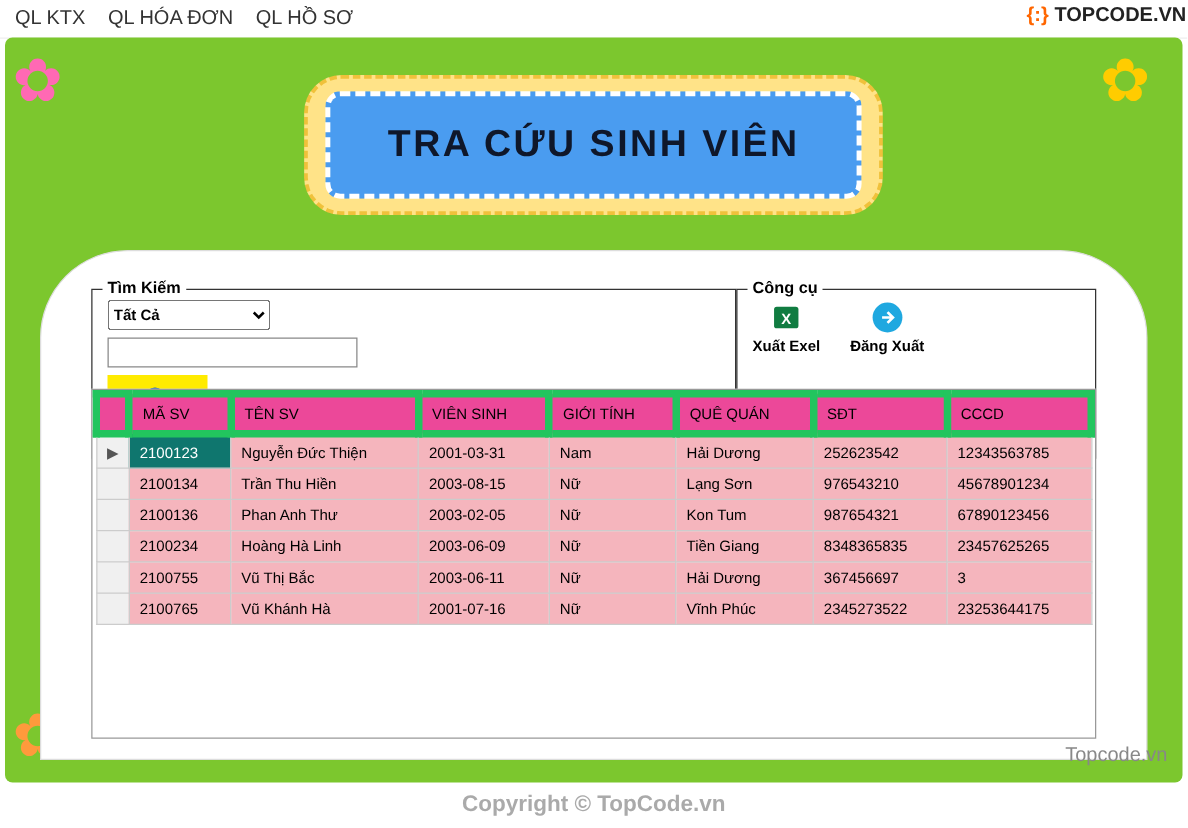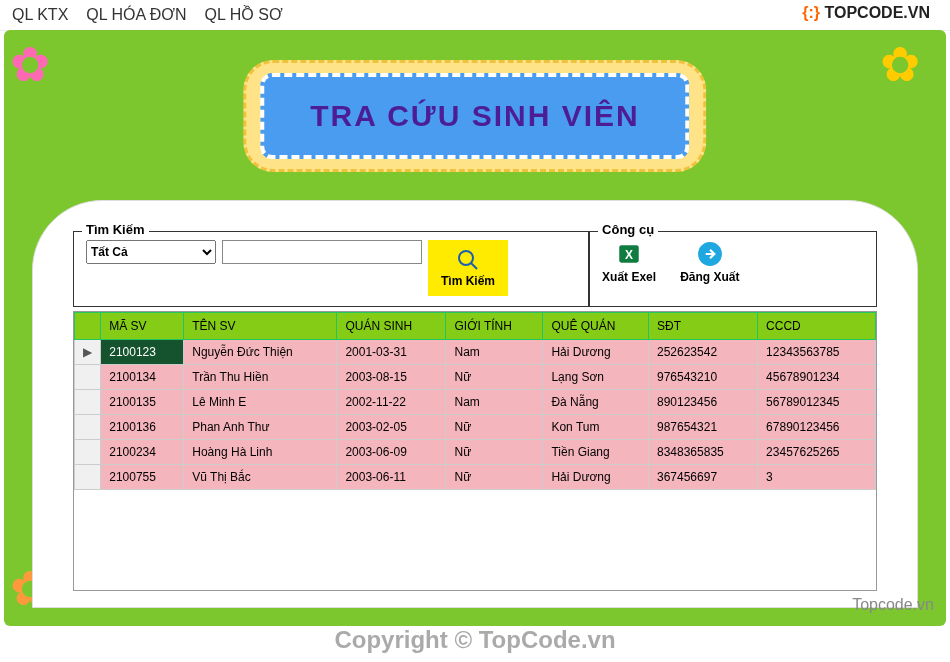--- a/index.html
+++ b/index.html
@@ -1,66 +1,66 @@
 <!DOCTYPE html>
 <html><head>
 <meta charset="utf-8">
 <style>
 * { box-sizing: border-box; margin: 0; padding: 0; }
 body { font-family: Arial, sans-serif; background: #fff; width: 950px; height: 662px; overflow: hidden; position: relative; }
 
 .menubar { display: flex; gap: 18px; padding: 6px 12px; font-size: 16px; color: #333; border-bottom: 1px solid #eee; }
 .menubar span { cursor: pointer; }
 
-.watermark { position: absolute; top: 4px; right: 20px; font-weight: bold; font-size: 16px; z-index: 20; }
+.watermark { position: absolute; top: 4px; right: 1px; font-weight: bold; font-size: 16px; z-index: 20; }
 .watermark .brk { color: #ff6600; }
 .watermark .txt { color: #222; }
 
 .watermark2 { position: absolute; bottom: 48px; right: 16px; font-size: 16px; color: #888; z-index: 20; }
 
-.copyright { position: absolute; bottom: 8px; left: 0; right: 0; text-align: center; font-size: 24px; font-weight: bold; color: #aaa; }
+.copyright { position: absolute; bottom: 8px; left: 0; right: 0; text-align: center; font-size: 18px; font-weight: bold; color: #aaa; }
 
 .green-frame { position: absolute; top: 30px; left: 4px; right: 4px; bottom: 36px; background: #7cc72e; border-radius: 6px; overflow: hidden; }
 
 .white-panel { position: absolute; top: 170px; left: 28px; right: 28px; bottom: 18px; background: #fff; border-radius: 70px 70px 0 0; border: 1px solid #ddd; }
 
 
 .banner-wrap { position: absolute; top: 30px; left: 50%; transform: translateX(-50%); z-index: 5; text-align: center; }
 .scallop { background: #ffe388; border: 3px dashed #f0c13b; border-radius: 30px; padding: 10px 14px; position: relative; }
-.banner { background: #4a9cf0; border: 4px dashed #fff; border-radius: 12px; padding: 22px 46px; color: #4c1d95; font-weight: 900; font-size: 30px; letter-spacing: 2px; font-family: Arial Black, Arial, sans-serif; }
+.banner { background: #4a9cf0; border: 4px dashed #fff; border-radius: 12px; padding: 22px 46px; color: #0f172a; font-weight: 900; font-size: 30px; letter-spacing: 2px; font-family: Arial Black, Arial, sans-serif; }
 
 
 .flower { position: absolute; width: 60px; height: 60px; }
 .flower::before { content: "✿"; font-size: 48px; position: absolute; }
 .flower.tl { top: 6px; left: 6px; color: #ff69b4; }
 .flower.tr { top: 6px; right: 6px; color: #ffcc00; }
 .flower.bl { bottom: 6px; left: 6px; color: #ff9a3c; }
 .flower.br { bottom: 6px; right: 6px; color: #ff69b4; }
 
 
 .controls { position: absolute; top: 30px; left: 40px; right: 40px; display: flex; justify-content: flex-end; }
 .fieldset { border: 1px solid #333; padding: 8px 12px 10px; position: relative; }
 .legend { position: absolute; top: -10px; left: 8px; background: #fff; padding: 0 4px; font-weight: bold; font-size: 13px; }
-.search-group { display: flex; align-items: flex-start; gap: 6px; }
+.search-group { display: flex; align-items: flex-start; gap: 6px; flex-direction: column; }
 .search-group select { width: 130px; height: 24px; font-weight: bold; font-size: 12px; }
 .search-group input { width: 200px; height: 24px; border: 1px solid #888; padding: 0 4px; }
 .search-btn { background: #ffeb00; border: none; width: 80px; height: 56px; display: flex; flex-direction: column; align-items: center; justify-content: center; cursor: pointer; font-weight: bold; font-size: 12px; gap: 2px; }
 .search-btn svg { width: 24px; height: 24px; }
 
 .tools-group { display: flex; gap: 24px; }
 .tool-btn { display: flex; flex-direction: column; align-items: center; cursor: pointer; font-weight: bold; font-size: 12px; gap: 2px; background: none; border: none; }
 .tool-btn .ico { width: 28px; height: 28px; display: flex; align-items: center; justify-content: center; }
 
 
 .table-wrap { position: absolute; top: 110px; left: 40px; right: 40px; bottom: 16px; border: 1px solid #999; overflow: auto; background: #fff; }
 table { border-collapse: collapse; width: 100%; font-size: 12px; }
-th { background: #84cc16; border: 1px solid #22c55e; padding: 6px 8px; text-align: left; font-weight: normal; }
+th { background: #ec4899; border: 6px solid #22c55e; padding: 6px 8px; text-align: left; font-weight: normal; }
 td { border: 1px solid #ccc; padding: 5px 8px; background: #f5b5bd; white-space: nowrap; }
 td.rowhdr { background: #f0f0f0; width: 24px; text-align: center; color: #555; }
-td.sel { background: #14532d; color: #fff; }
+td.sel { background: #0f766e; color: #fff; }
 th:first-child { width: 24px; }
 </style>
 </head>
 <body>
 
 <div class="menubar">
   <span>QL KTX</span>
   <span>QL HÓA ĐƠN</span>
   <span>QL HỒ SƠ</span>
 </div>
@@ -127,21 +127,21 @@
       </div>
     </div>
 
     <div class="table-wrap">
       <table>
         <thead>
             <tr id="thead-row">
               <th></th>
               <th>MÃ SV</th>
               <th>TÊN SV</th>
-              <th>QUÁN SINH</th>
+              <th>VIÊN SINH</th>
               <th>GIỚI TÍNH</th>
               <th>QUÊ QUÁN</th>
               <th>SĐT</th>
               <th>CCCD</th>
             </tr>
           </thead>
         <tbody id="tbody">
             <tr>
               <td class="rowhdr">▶</td>
               <td class="sel">2100123</td>
@@ -157,30 +157,20 @@
               <td>2100134</td>
               <td>Trần Thu Hiền</td>
               <td>2003-08-15</td>
               <td>Nữ</td>
               <td>Lạng Sơn</td>
               <td>976543210</td>
               <td>45678901234</td>
             </tr>
             <tr>
               <td class="rowhdr"></td>
-              <td>2100135</td>
-              <td>Lê Minh E</td>
-              <td>2002-11-22</td>
-              <td>Nam</td>
-              <td>Đà Nẵng</td>
-              <td>890123456</td>
-              <td>56789012345</td>
-            </tr>
-            <tr>
-              <td class="rowhdr"></td>
               <td>2100136</td>
               <td>Phan Anh Thư</td>
               <td>2003-02-05</td>
               <td>Nữ</td>
               <td>Kon Tum</td>
               <td>987654321</td>
               <td>67890123456</td>
             </tr>
             <tr>
               <td class="rowhdr"></td>
@@ -195,20 +185,30 @@
             <tr>
               <td class="rowhdr"></td>
               <td>2100755</td>
               <td>Vũ Thị Bắc</td>
               <td>2003-06-11</td>
               <td>Nữ</td>
               <td>Hải Dương</td>
               <td>367456697</td>
               <td>3</td>
             </tr>
+            <tr>
+              <td class="rowhdr"></td>
+              <td>2100765</td>
+              <td>Vũ Khánh Hà</td>
+              <td>2001-07-16</td>
+              <td>Nữ</td>
+              <td>Vĩnh Phúc</td>
+              <td>2345273522</td>
+              <td>23253644175</td>
+            </tr>
           </tbody>
       </table>
     </div>
 
   </div>
 </div>
 
 <div class="watermark2">Topcode.vn</div>
 <div class="copyright">Copyright © TopCode.vn</div>
 

